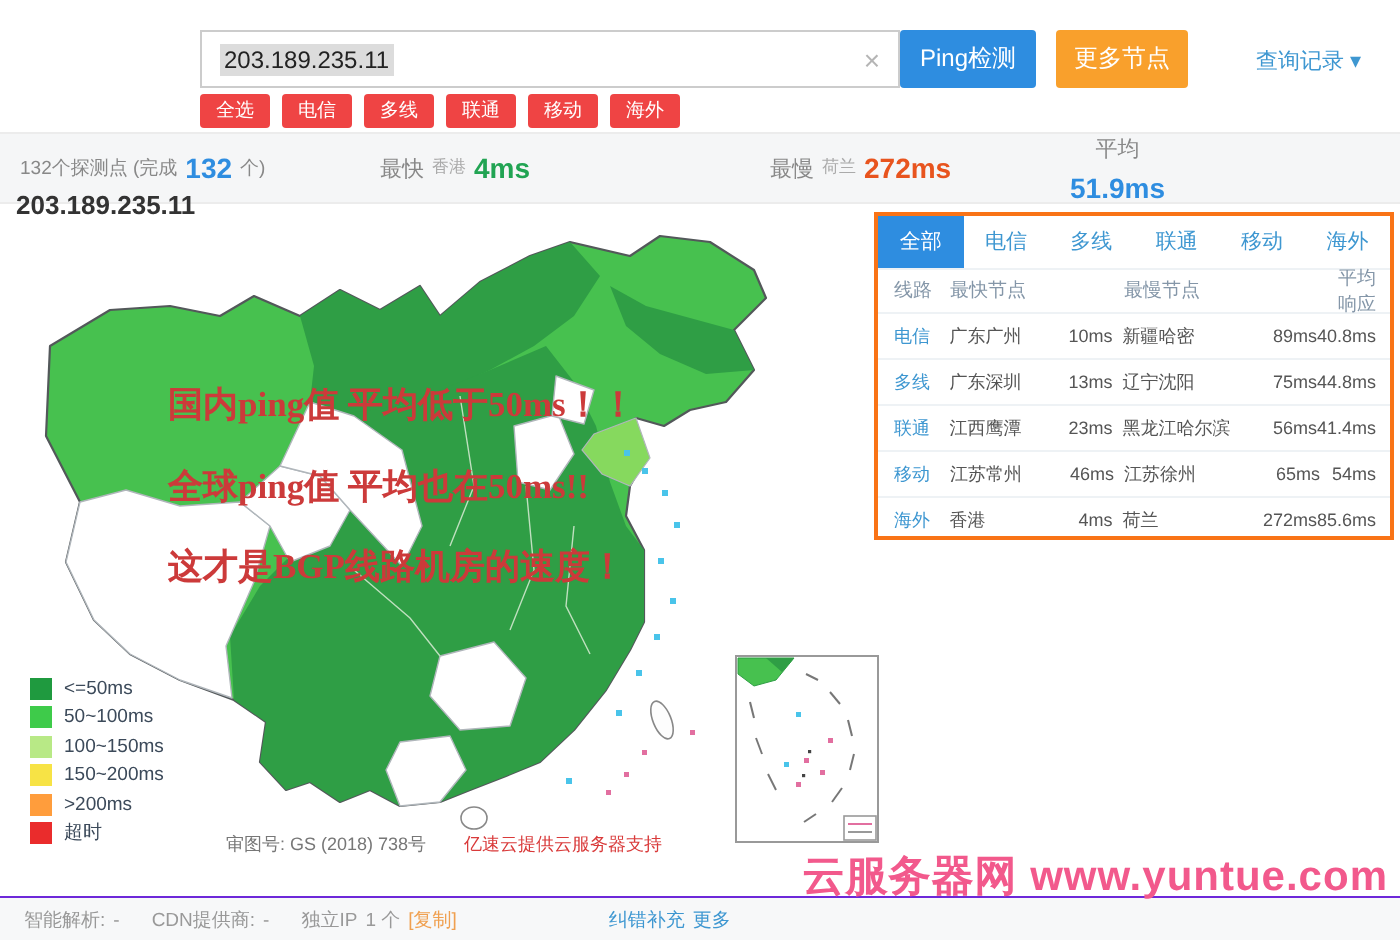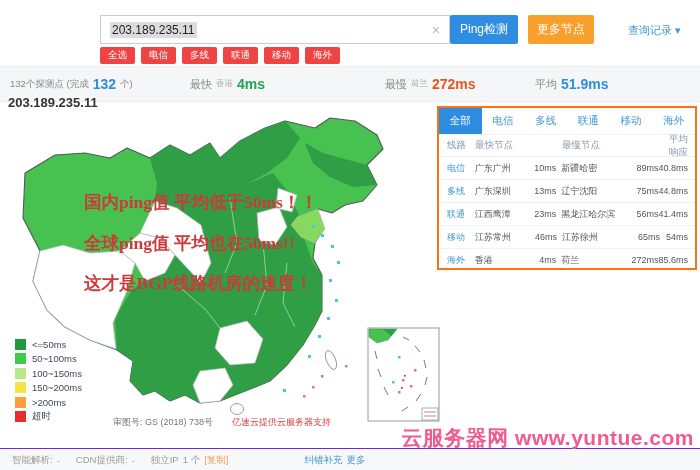--- a/index.html
+++ b/index.html
@@ -20,21 +20,21 @@
   .chips{position:absolute;left:100px;top:47px;display:flex;gap:6px;}
   .chip{background:#ef4444;color:#fff;font-size:9.5px;padding:2px 8px;border-radius:2px;cursor:pointer;}
 
   
   .stats{position:absolute;left:0;top:66px;width:700px;height:34px;background:#f5f6f7;
     border-top:1px solid #ececec;border-bottom:1px solid #ececec;}
   .stat{position:absolute;top:0;height:34px;display:flex;align-items:center;gap:4px;font-size:11px;color:#888;}
   .stat-probes{left:10px;font-size:9.5px;}
   .stat-fast{left:190px;}
   .stat-slow{left:385px;}
-  .stat-avg{left:535px;}
+  .stat-avg{left:535px;flex-direction:column;}
   .stat .node{font-size:8.5px;color:#aaa;}
   .v-count{color:#2e8de0;font-size:14px;font-weight:bold;}
   .v-fast{color:#21a453;font-size:14px;font-weight:bold;}
   .v-slow{color:#e8541e;font-size:14px;font-weight:bold;}
   .v-avg{color:#2e8de0;font-size:14px;font-weight:bold;}
 
   
   .ip-title{position:absolute;left:8px;top:95px;font-size:13px;font-weight:bold;color:#333;}
   .map-wrap{position:absolute;left:15px;top:113px;width:430px;height:320px;}
   .annotation{position:absolute;left:84px;font-family:"Liberation Serif",serif;

